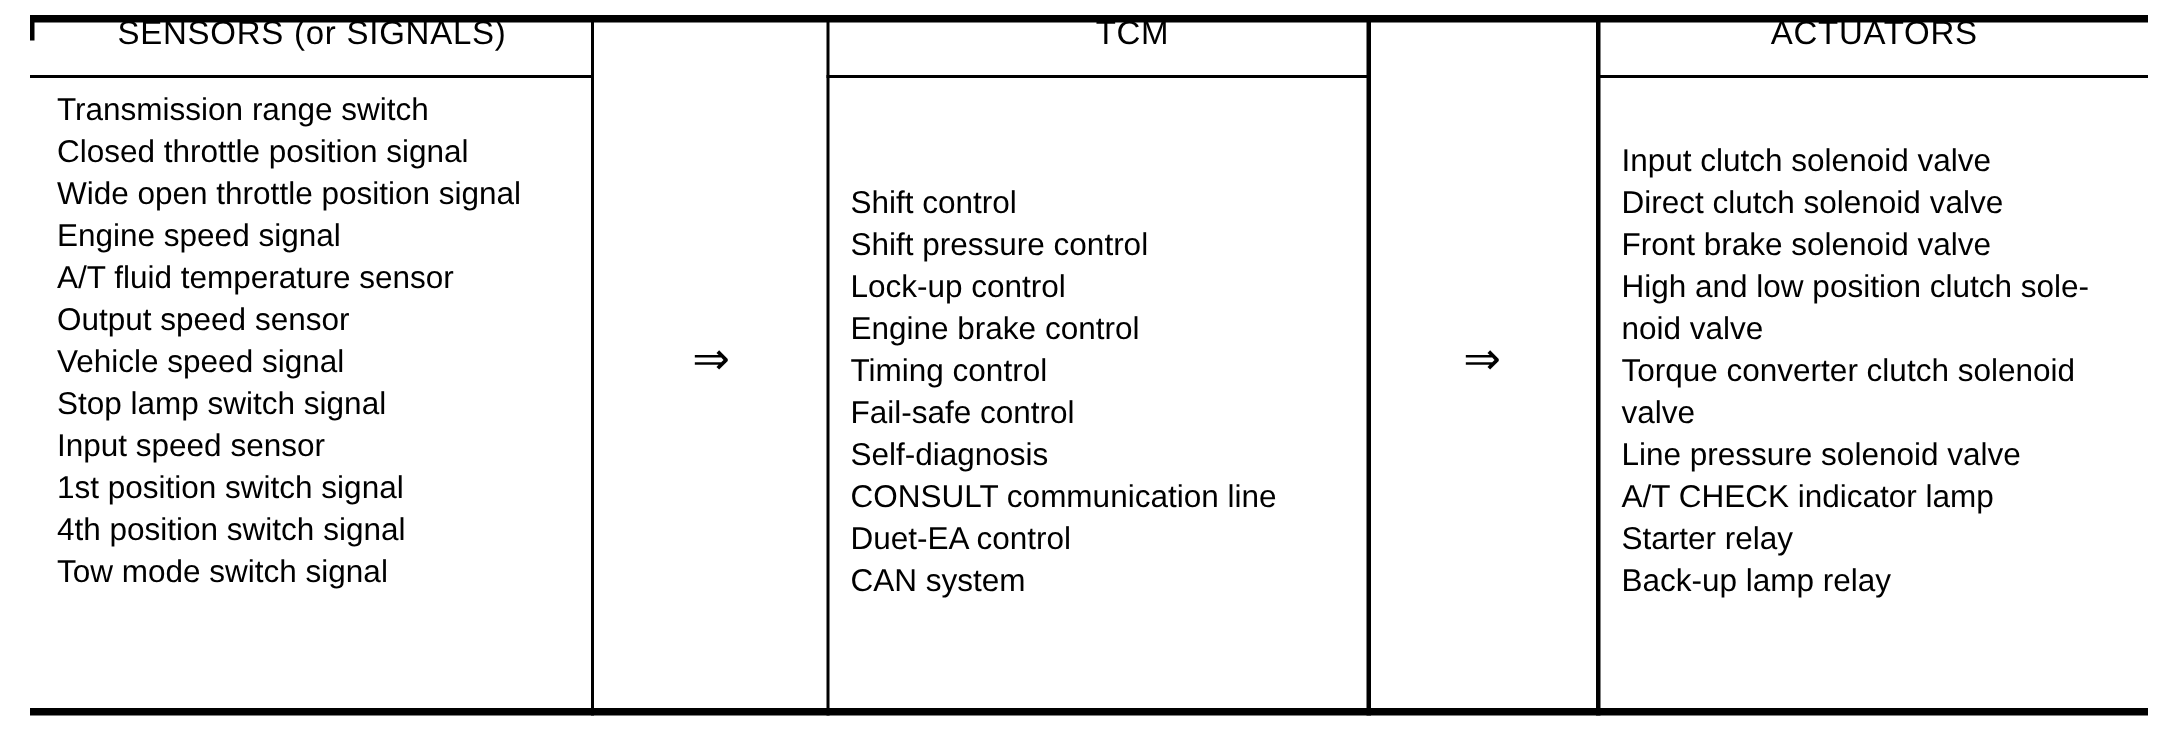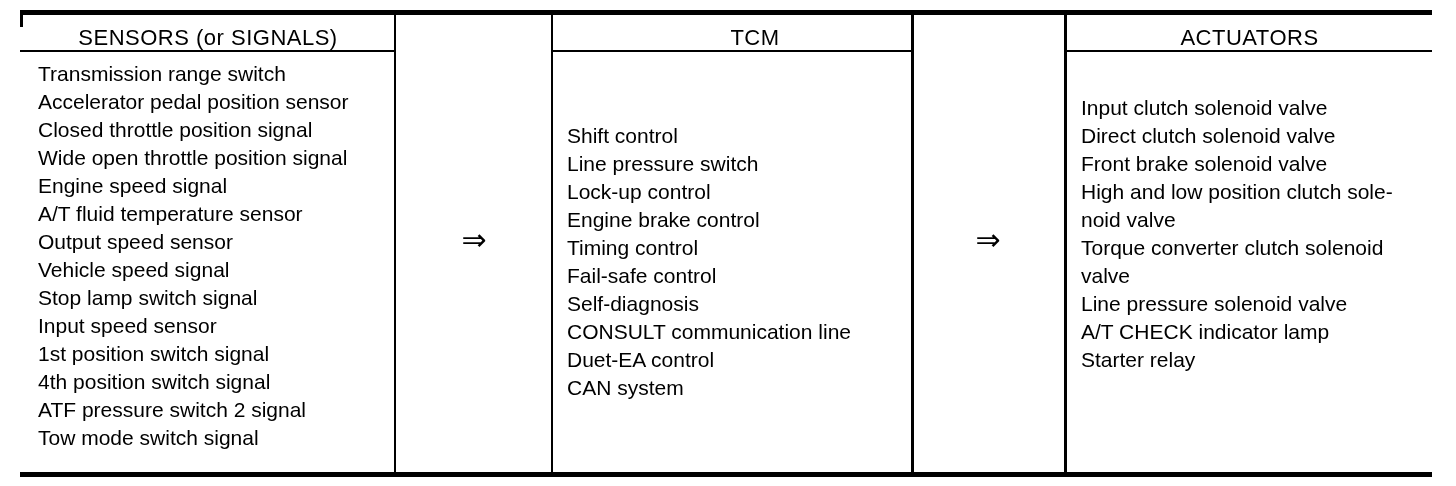--- a/index.html
+++ b/index.html
@@ -28,21 +28,21 @@
   #divider-2 { left: 551px;  top: 10px; width: 2px; height: 467px; }
   #divider-3 { left: 911px;  top: 10px; width: 3px; height: 467px; }
   #divider-4 { left: 1064px; top: 10px; width: 3px; height: 467px; }
   
   #header-rule-1 { left: 20px;   top: 50px; width: 376px; height: 2px; }
   #header-rule-2 { left: 551px;  top: 50px; width: 363px; height: 2px; }
   #header-rule-3 { left: 1064px; top: 50px; width: 368px; height: 2px; }
 
   .col-header {
     position: absolute;
-    top: 25px;
+    top: 9px;
     text-align: center;
     font-size: 22px;
     line-height: 26px;
     letter-spacing: 0.5px;
     white-space: nowrap;
   }
   #header-sensors   { left: 22px;   width: 372px; }
   #header-tcm       { left: 553px;  width: 404px; }
   #header-actuators { left: 1067px; width: 365px; }
 
@@ -83,55 +83,54 @@
   <div class="hline" id="header-rule-1"></div>
   <div class="hline" id="header-rule-2"></div>
   <div class="hline" id="header-rule-3"></div>
 
   <div class="col-header" id="header-sensors">SENSORS (or SIGNALS)</div>
   <div class="col-header" id="header-tcm">TCM</div>
   <div class="col-header" id="header-actuators">ACTUATORS</div>
 
   <div class="col-body" id="body-sensors">
       <div class="text-line">Transmission range switch</div>
-      <div class="text-line">Accelerator pedal position sensor</div>
       <div class="text-line">Closed throttle position signal</div>
       <div class="text-line">Wide open throttle position signal</div>
       <div class="text-line">Engine speed signal</div>
       <div class="text-line">A/T fluid temperature sensor</div>
       <div class="text-line">Output speed sensor</div>
       <div class="text-line">Vehicle speed signal</div>
       <div class="text-line">Stop lamp switch signal</div>
       <div class="text-line">Input speed sensor</div>
       <div class="text-line">1st position switch signal</div>
       <div class="text-line">4th position switch signal</div>
-      <div class="text-line">ATF pressure switch 2 signal</div>
       <div class="text-line">Tow mode switch signal</div>
     </div>
   <div class="col-body" id="body-tcm">
       <div class="text-line">Shift control</div>
-      <div class="text-line">Line pressure switch</div>
+      <div class="text-line">Shift pressure control</div>
       <div class="text-line">Lock-up control</div>
       <div class="text-line">Engine brake control</div>
       <div class="text-line">Timing control</div>
       <div class="text-line">Fail-safe control</div>
       <div class="text-line">Self-diagnosis</div>
       <div class="text-line">CONSULT communication line</div>
       <div class="text-line">Duet-EA control</div>
       <div class="text-line">CAN system</div>
     </div>
   <div class="col-body" id="body-actuators">
       <div class="text-line">Input clutch solenoid valve</div>
       <div class="text-line">Direct clutch solenoid valve</div>
       <div class="text-line">Front brake solenoid valve</div>
       <div class="text-line">High and low position clutch sole-</div>
       <div class="text-line">noid valve</div>
       <div class="text-line">Torque converter clutch solenoid</div>
       <div class="text-line">valve</div>
       <div class="text-line">Line pressure solenoid valve</div>
       <div class="text-line">A/T CHECK indicator lamp</div>
       <div class="text-line">Starter relay</div>
+      <div class="text-line">Back-up lamp relay</div>
     </div>
 
   <div class="flow-arrow" id="arrow-1">⇒</div>
   <div class="flow-arrow" id="arrow-2">⇒</div>
 
 </div>
 
 </body></html>

